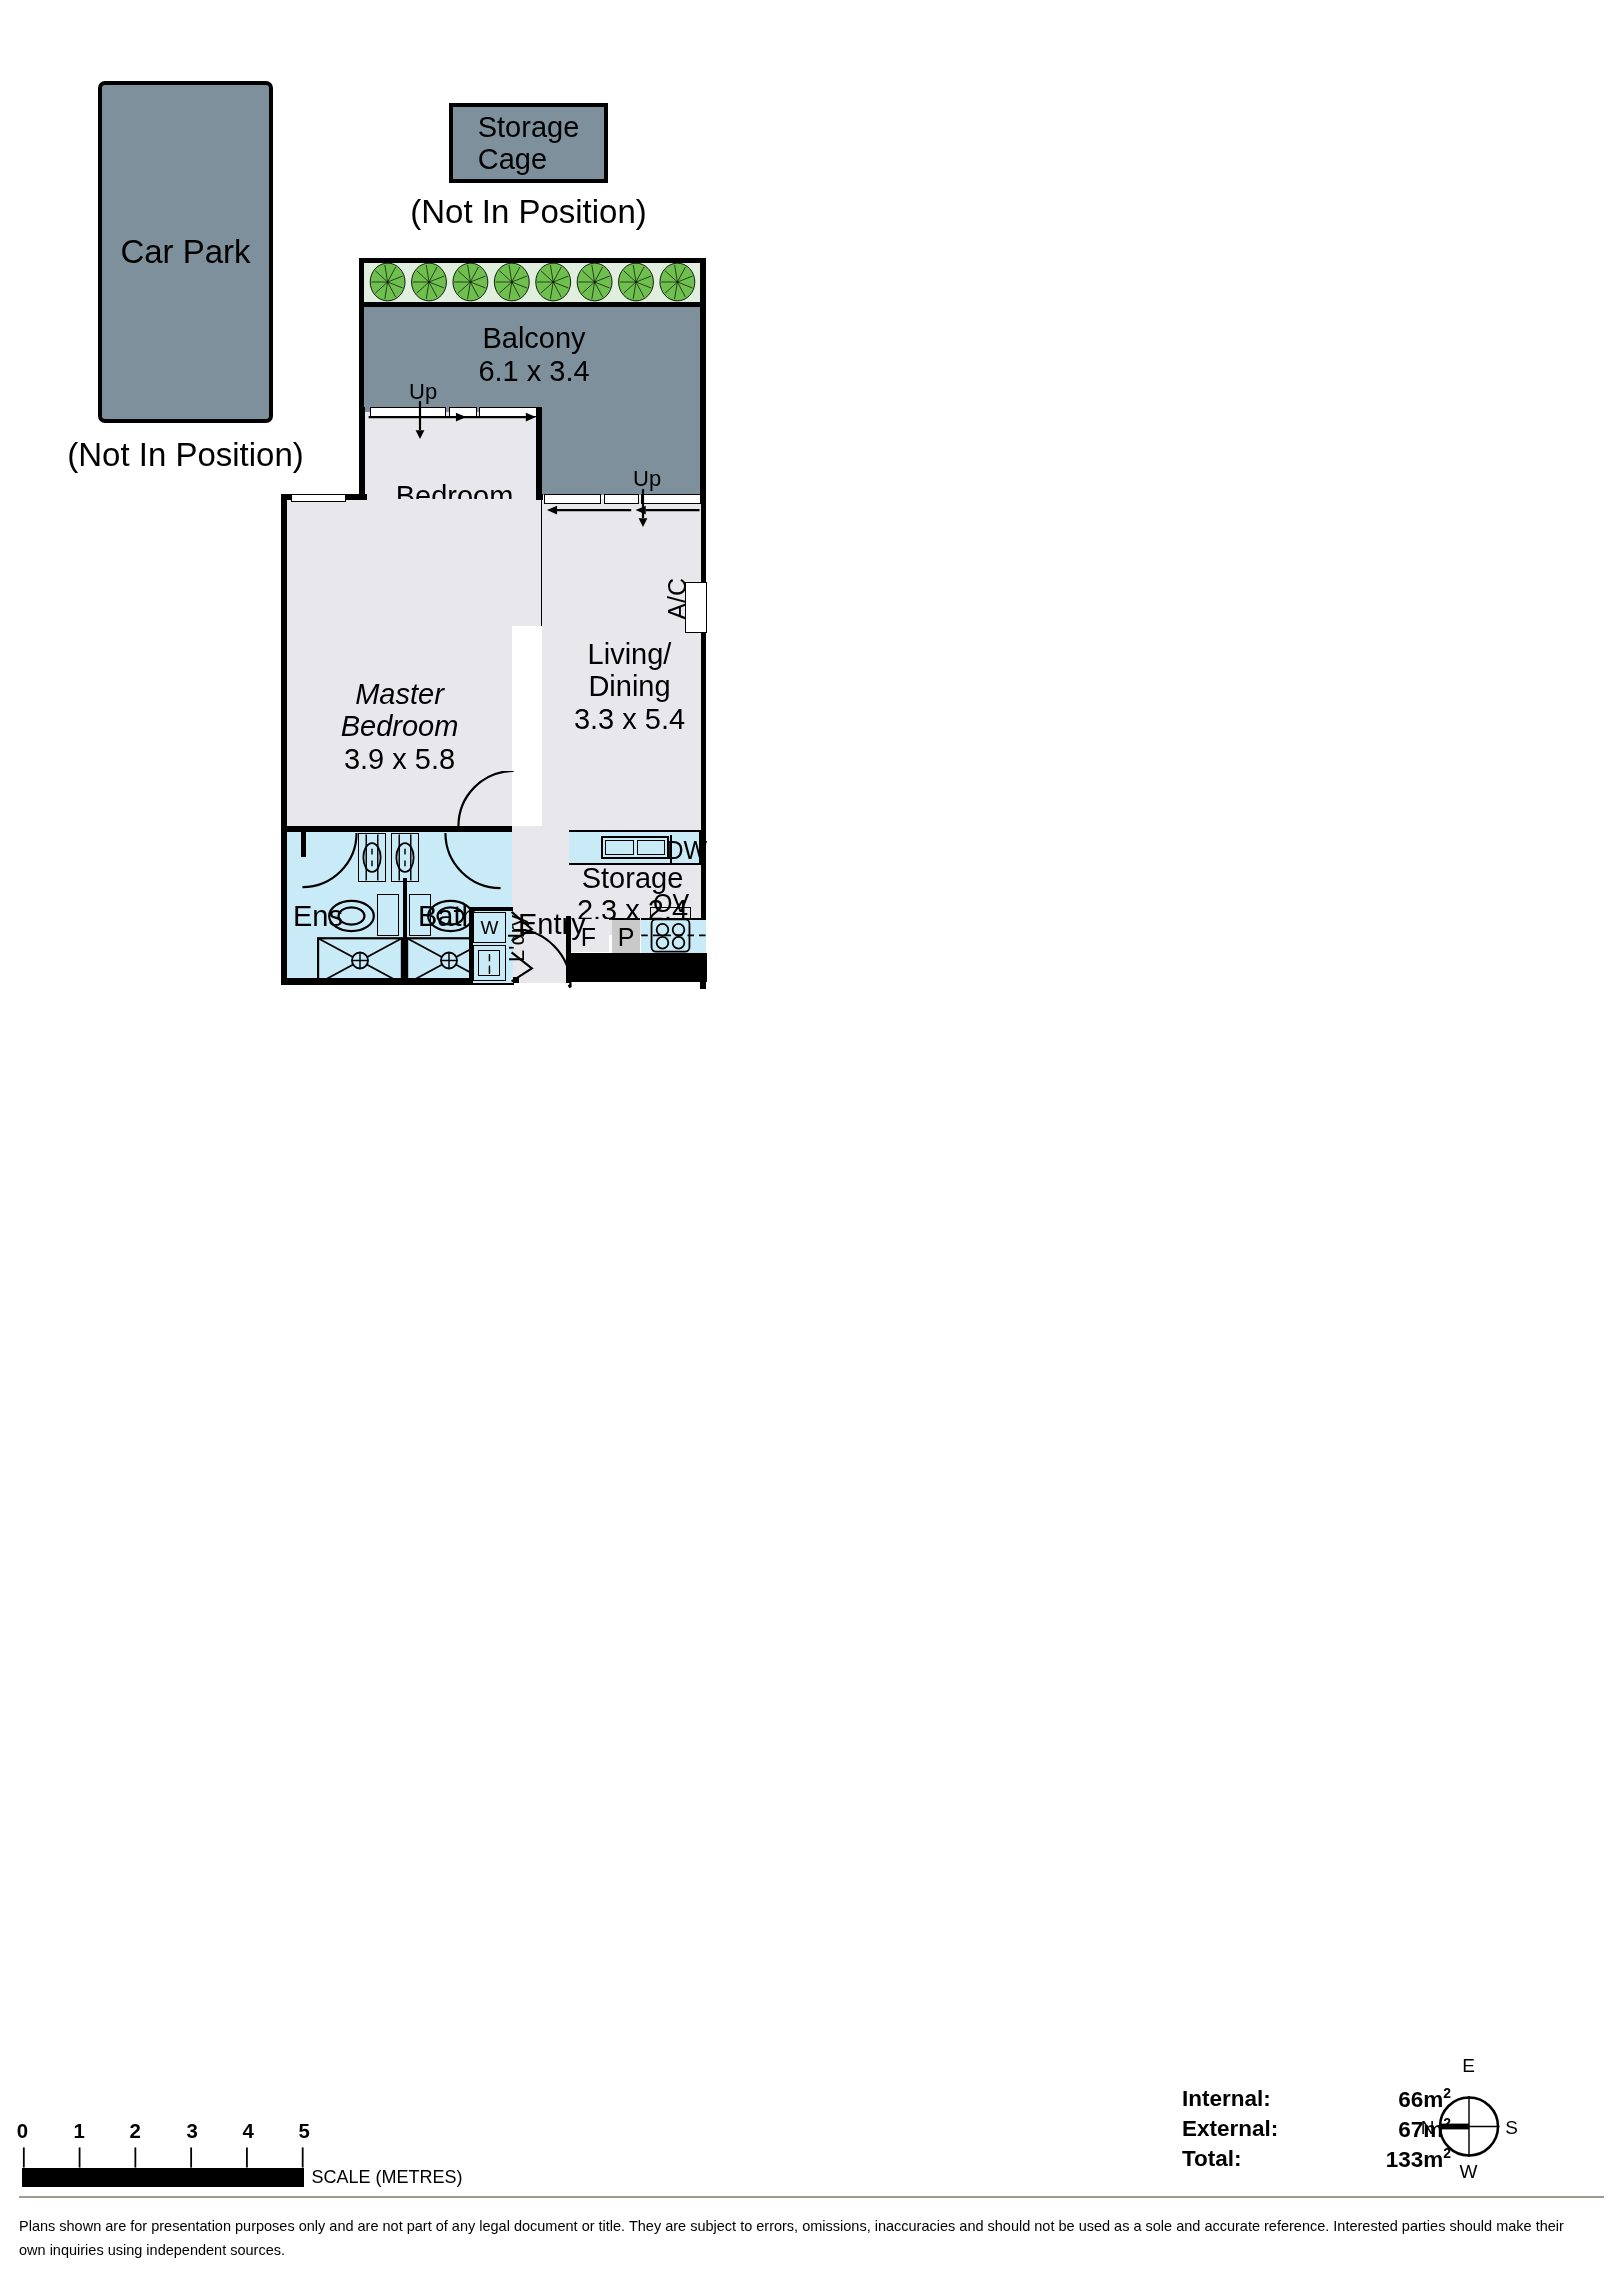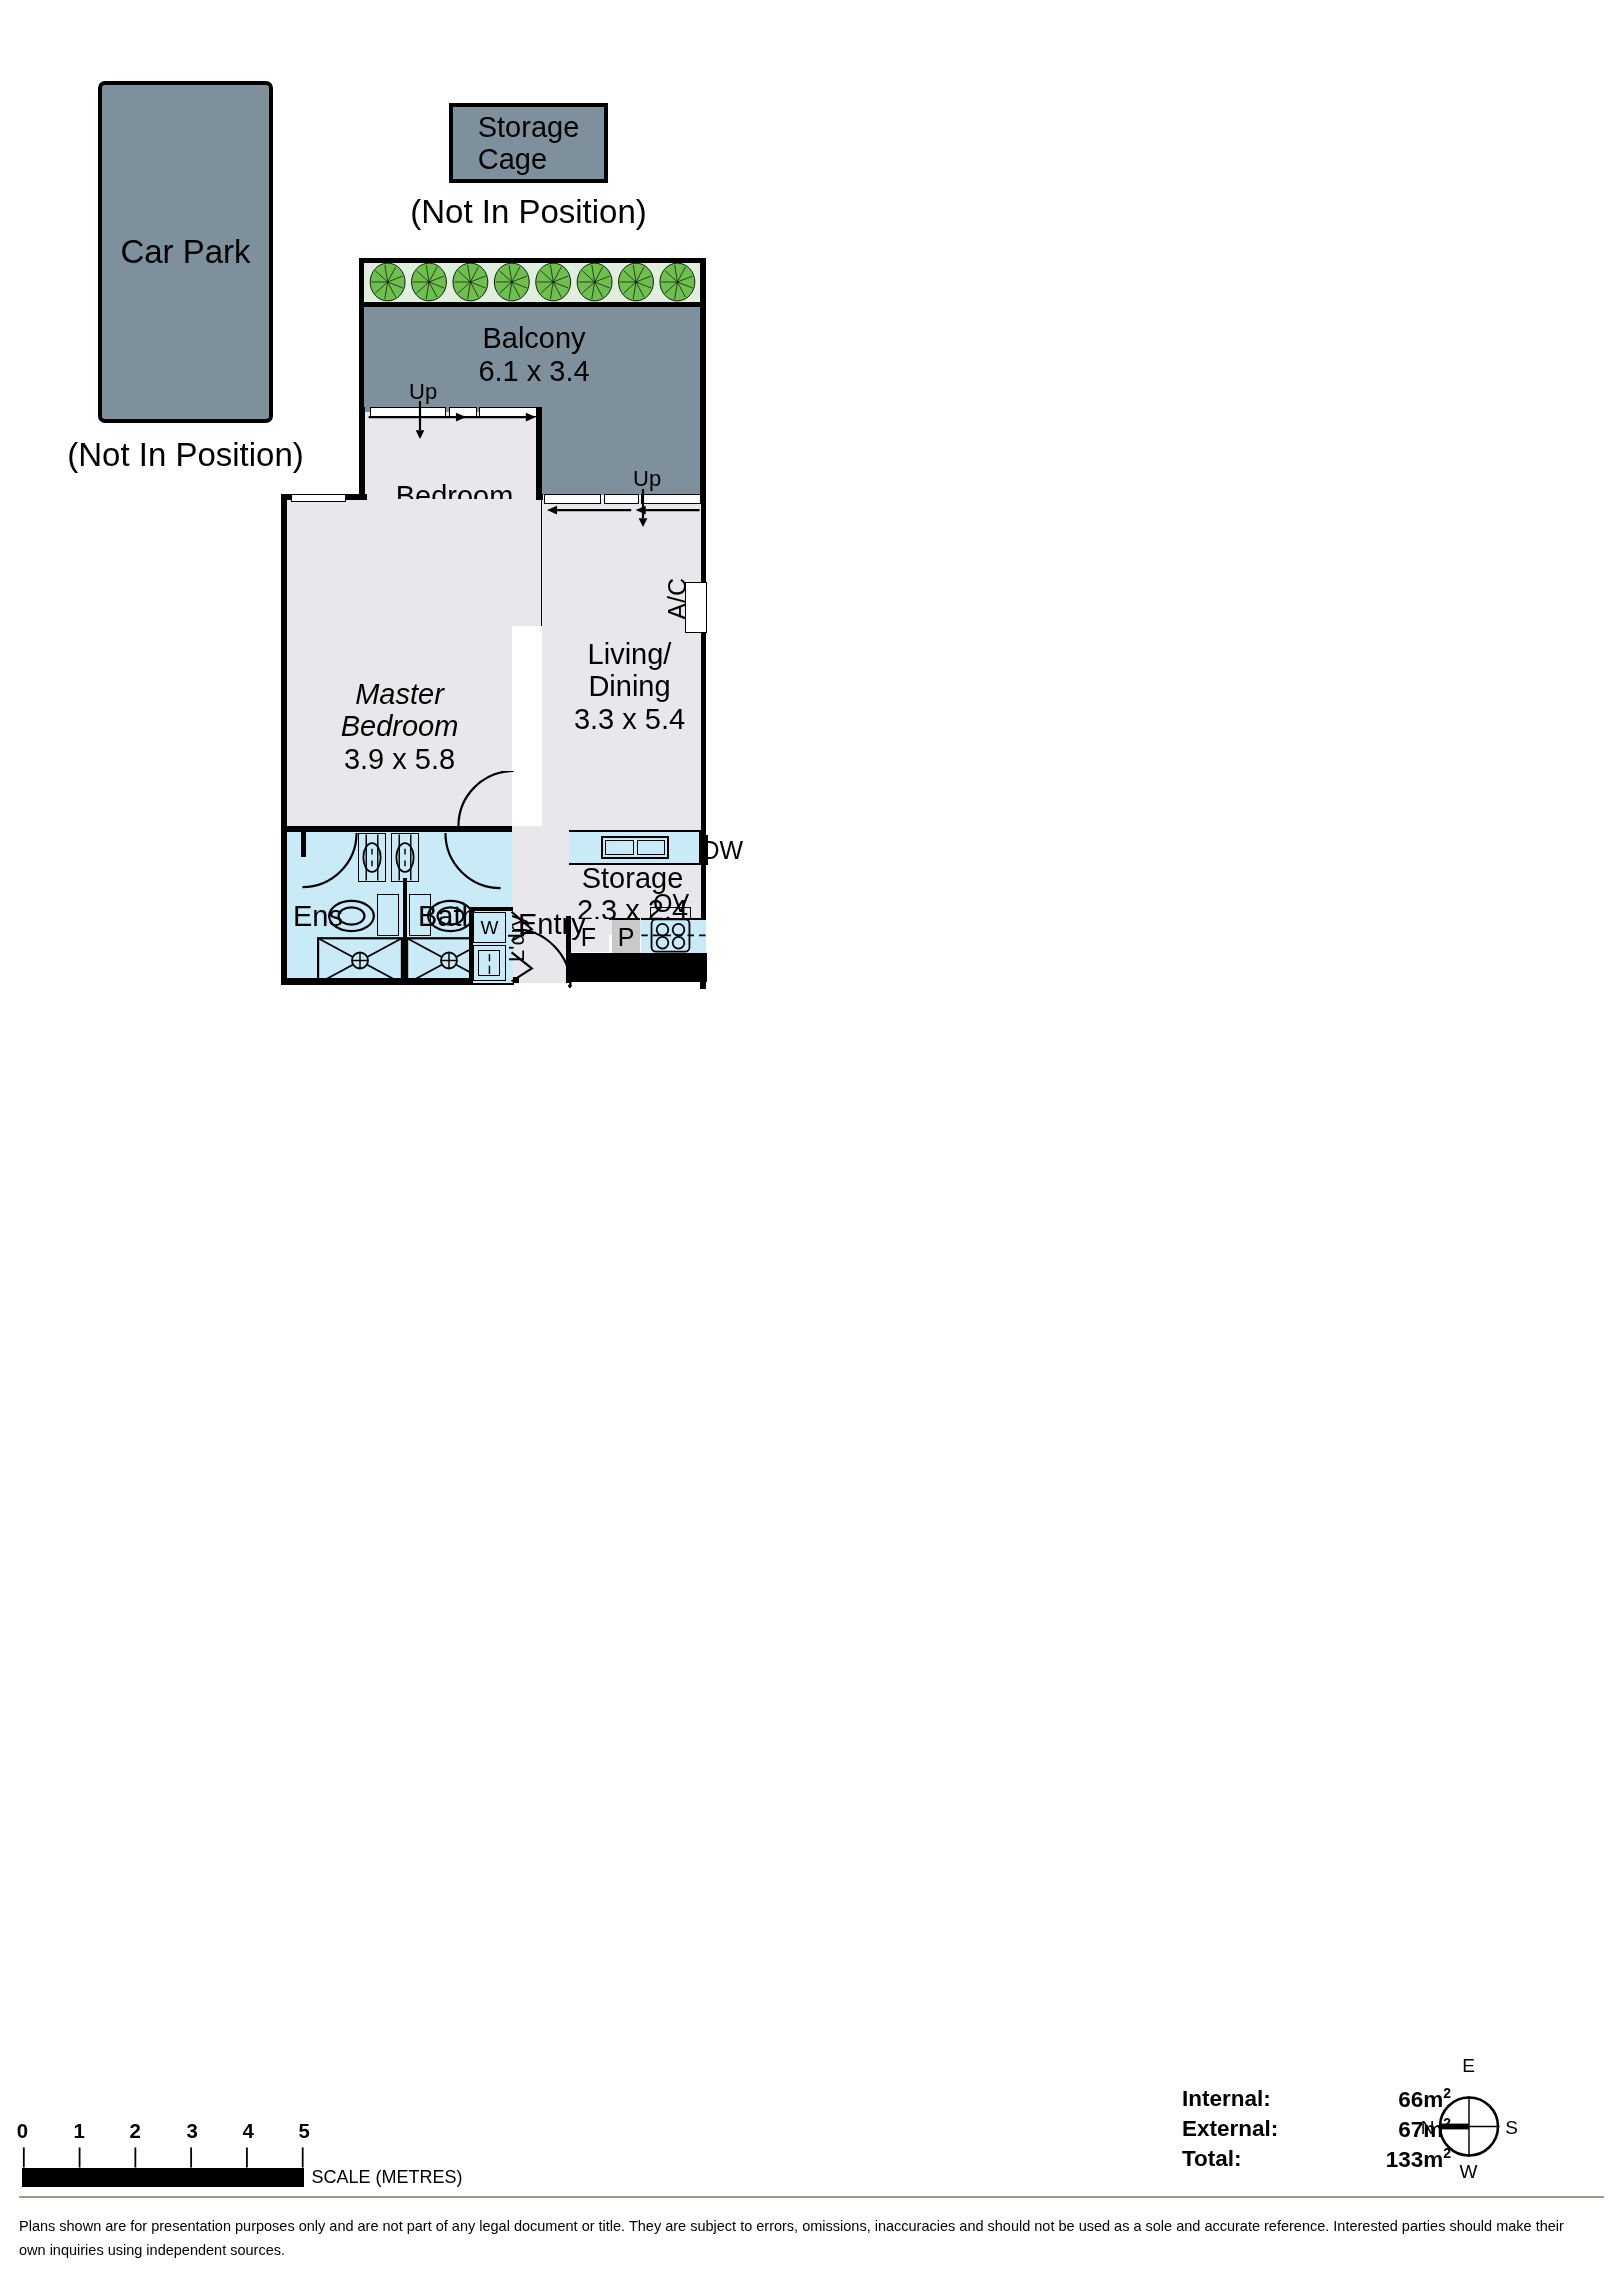--- a/index.html
+++ b/index.html
@@ -250,21 +250,21 @@
 <div class="abs ctr" style="left:553px;top:640px;width:153px;height:93px;flex-direction:column;">
   <span class="lbl t-room" style="text-align:center;">Living/
 Dining</span>
   <span class="lbl t-room">3.3 x 5.4</span>
 </div>
 
 <div class="abs fill-wet" style="left:566px;top:830px;width:135px;height:35px;border:2.2px solid #000;box-sizing:border-box;"></div>
 <div class="abs" style="left:601px;top:836px;width:68px;height:23px;border:2.2px solid #000;box-sizing:border-box;"></div>
 <div class="abs" style="left:605px;top:840px;width:29px;height:15.3px;border:1.5px solid #000;box-sizing:border-box;"></div>
 <div class="abs" style="left:637px;top:840px;width:28px;height:15.3px;border:1.5px solid #000;box-sizing:border-box;"></div>
-<div class="abs ctr" style="left:706px;top:835px;width:30.5px;height:30px;border-left:2.2px solid #000;box-sizing:border-box;">
+<div class="abs ctr" style="left:670px;top:835px;width:30.5px;height:30px;border-left:2.2px solid #000;box-sizing:border-box;">
   <span class="lbl t-mid">DW</span>
 </div>
 
 <div class="abs ctr" style="left:560px;top:865px;width:145px;height:58px;flex-direction:column;">
   <span class="lbl t-room">Storage</span>
   <span class="lbl t-room">2.3 x 2.4</span>
 </div>
 
 <div class="abs fill-black" style="left:566px;top:953px;width:141px;height:29px;"></div>
 <div class="abs fill-room" style="left:569px;top:919px;width:40px;height:33px;border-left:2.9px solid #000;box-sizing:border-box;"></div>

